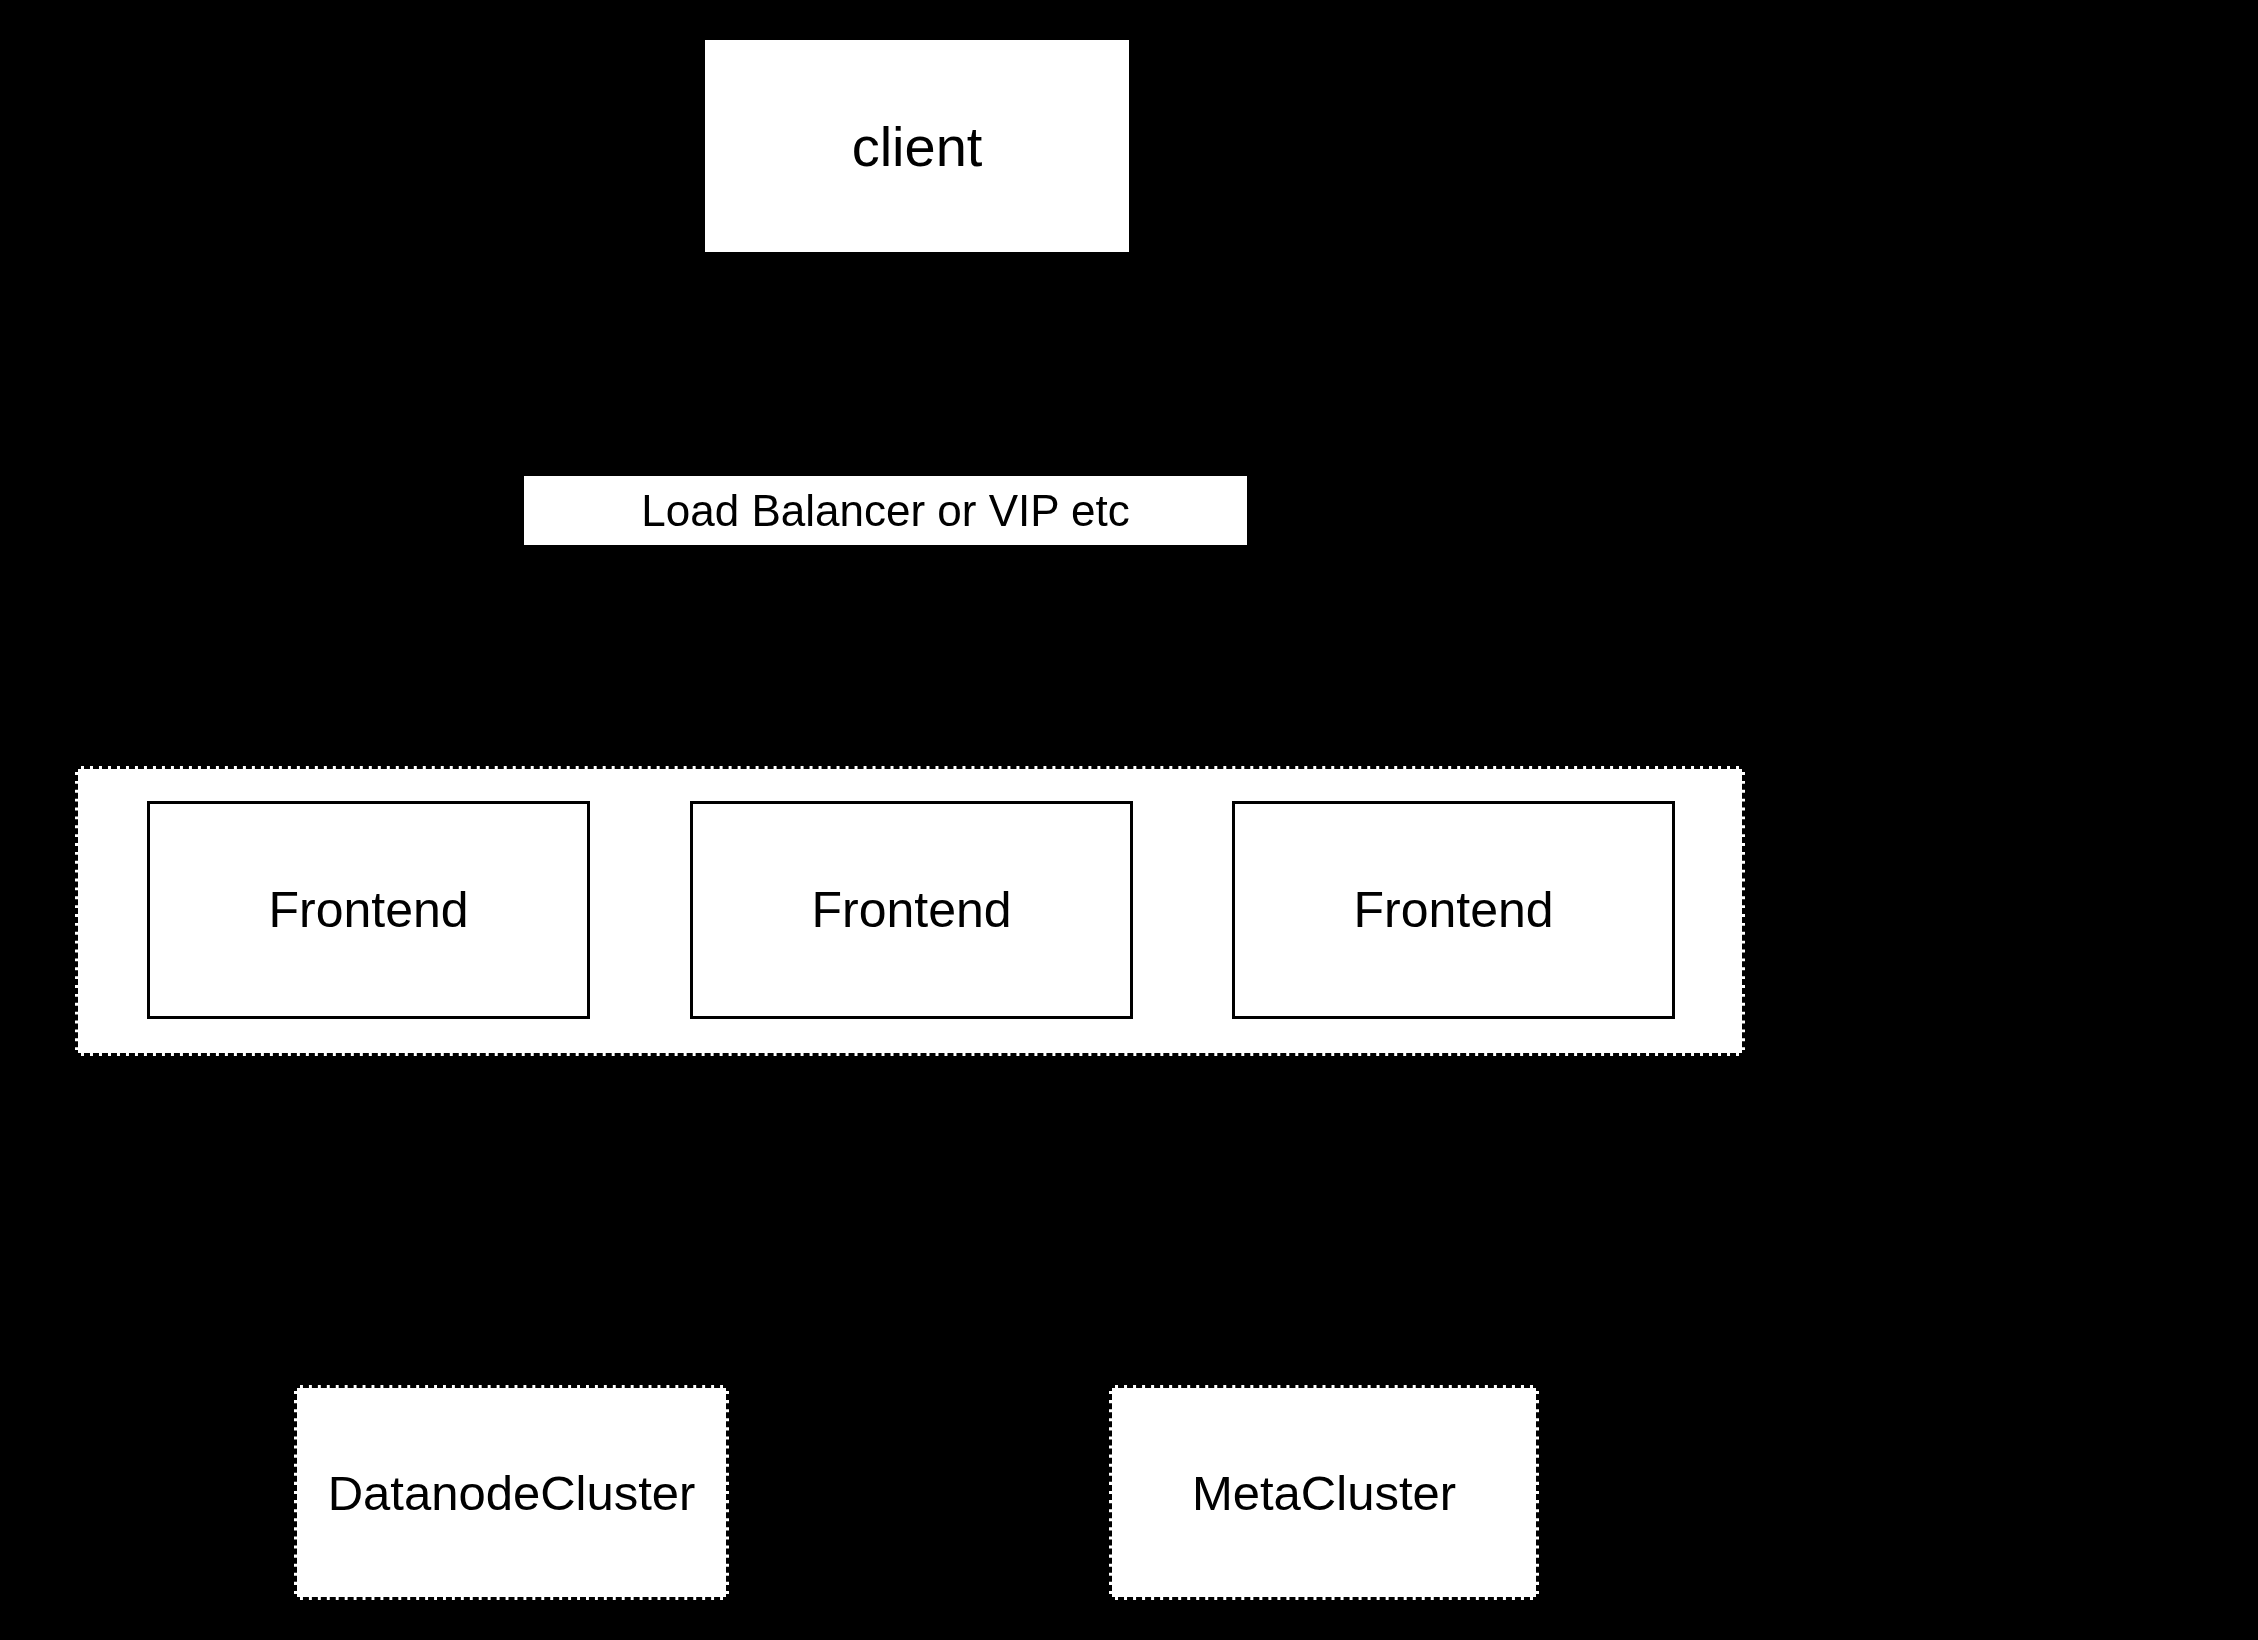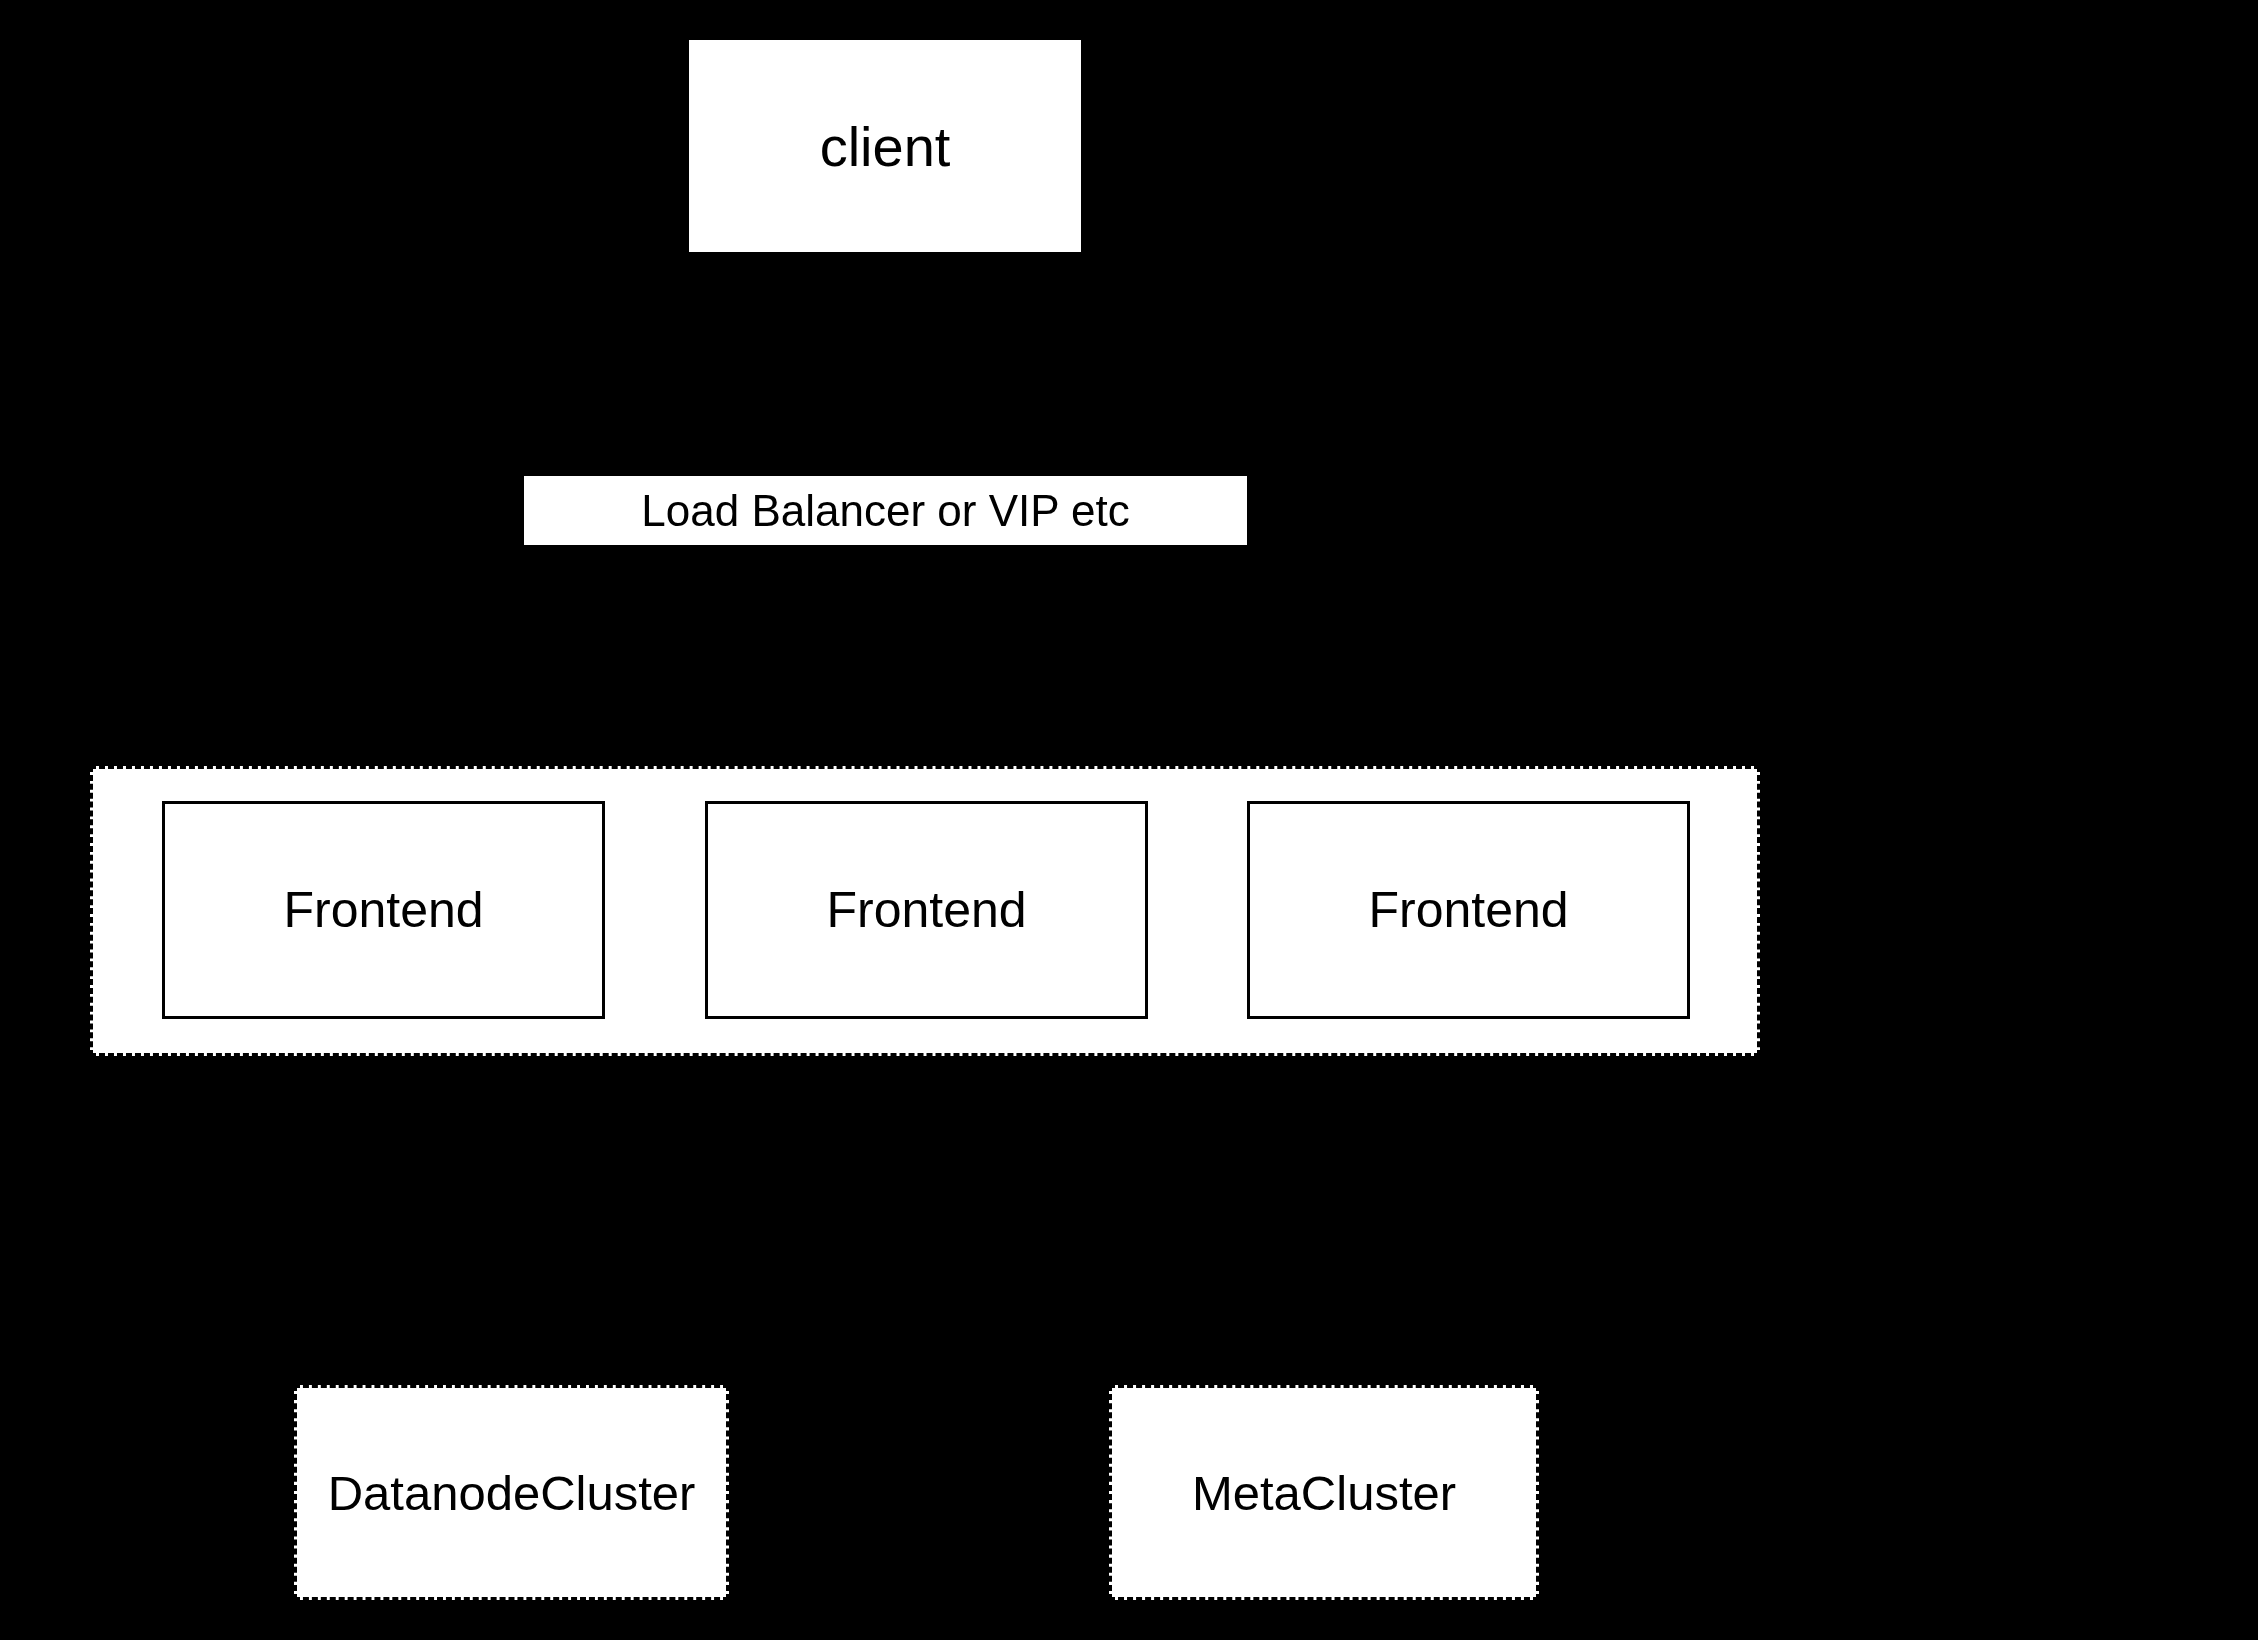--- a/index.html
+++ b/index.html
@@ -19,33 +19,33 @@
     background: #ffffff;
     color: #000000;
     display: flex;
     align-items: center;
     justify-content: center;
     text-align: center;
     box-sizing: border-box;
   }
   
   .client {
-    left: 689px; top: 40px;
-    width: 392px; height: 212px;
+    left: 705px; top: 40px;
+    width: 424px; height: 212px;
     font-size: 56px;
   }
   
   .lb {
     left: 524px; top: 476px;
     width: 723px; height: 69px;
     font-size: 44px;
   }
   
   .frontend-group {
-    left: 90px; top: 766px;
+    left: 75px; top: 766px;
     width: 1670px; height: 290px;
     border: 3.6px dashed #000000;
   }
   .frontend {
     top: 32px;
     width: 443px; height: 218px;
     border: 3.6px solid #000000;
     font-size: 50px;
   }
   .frontend.f1 { left: 69px; }

